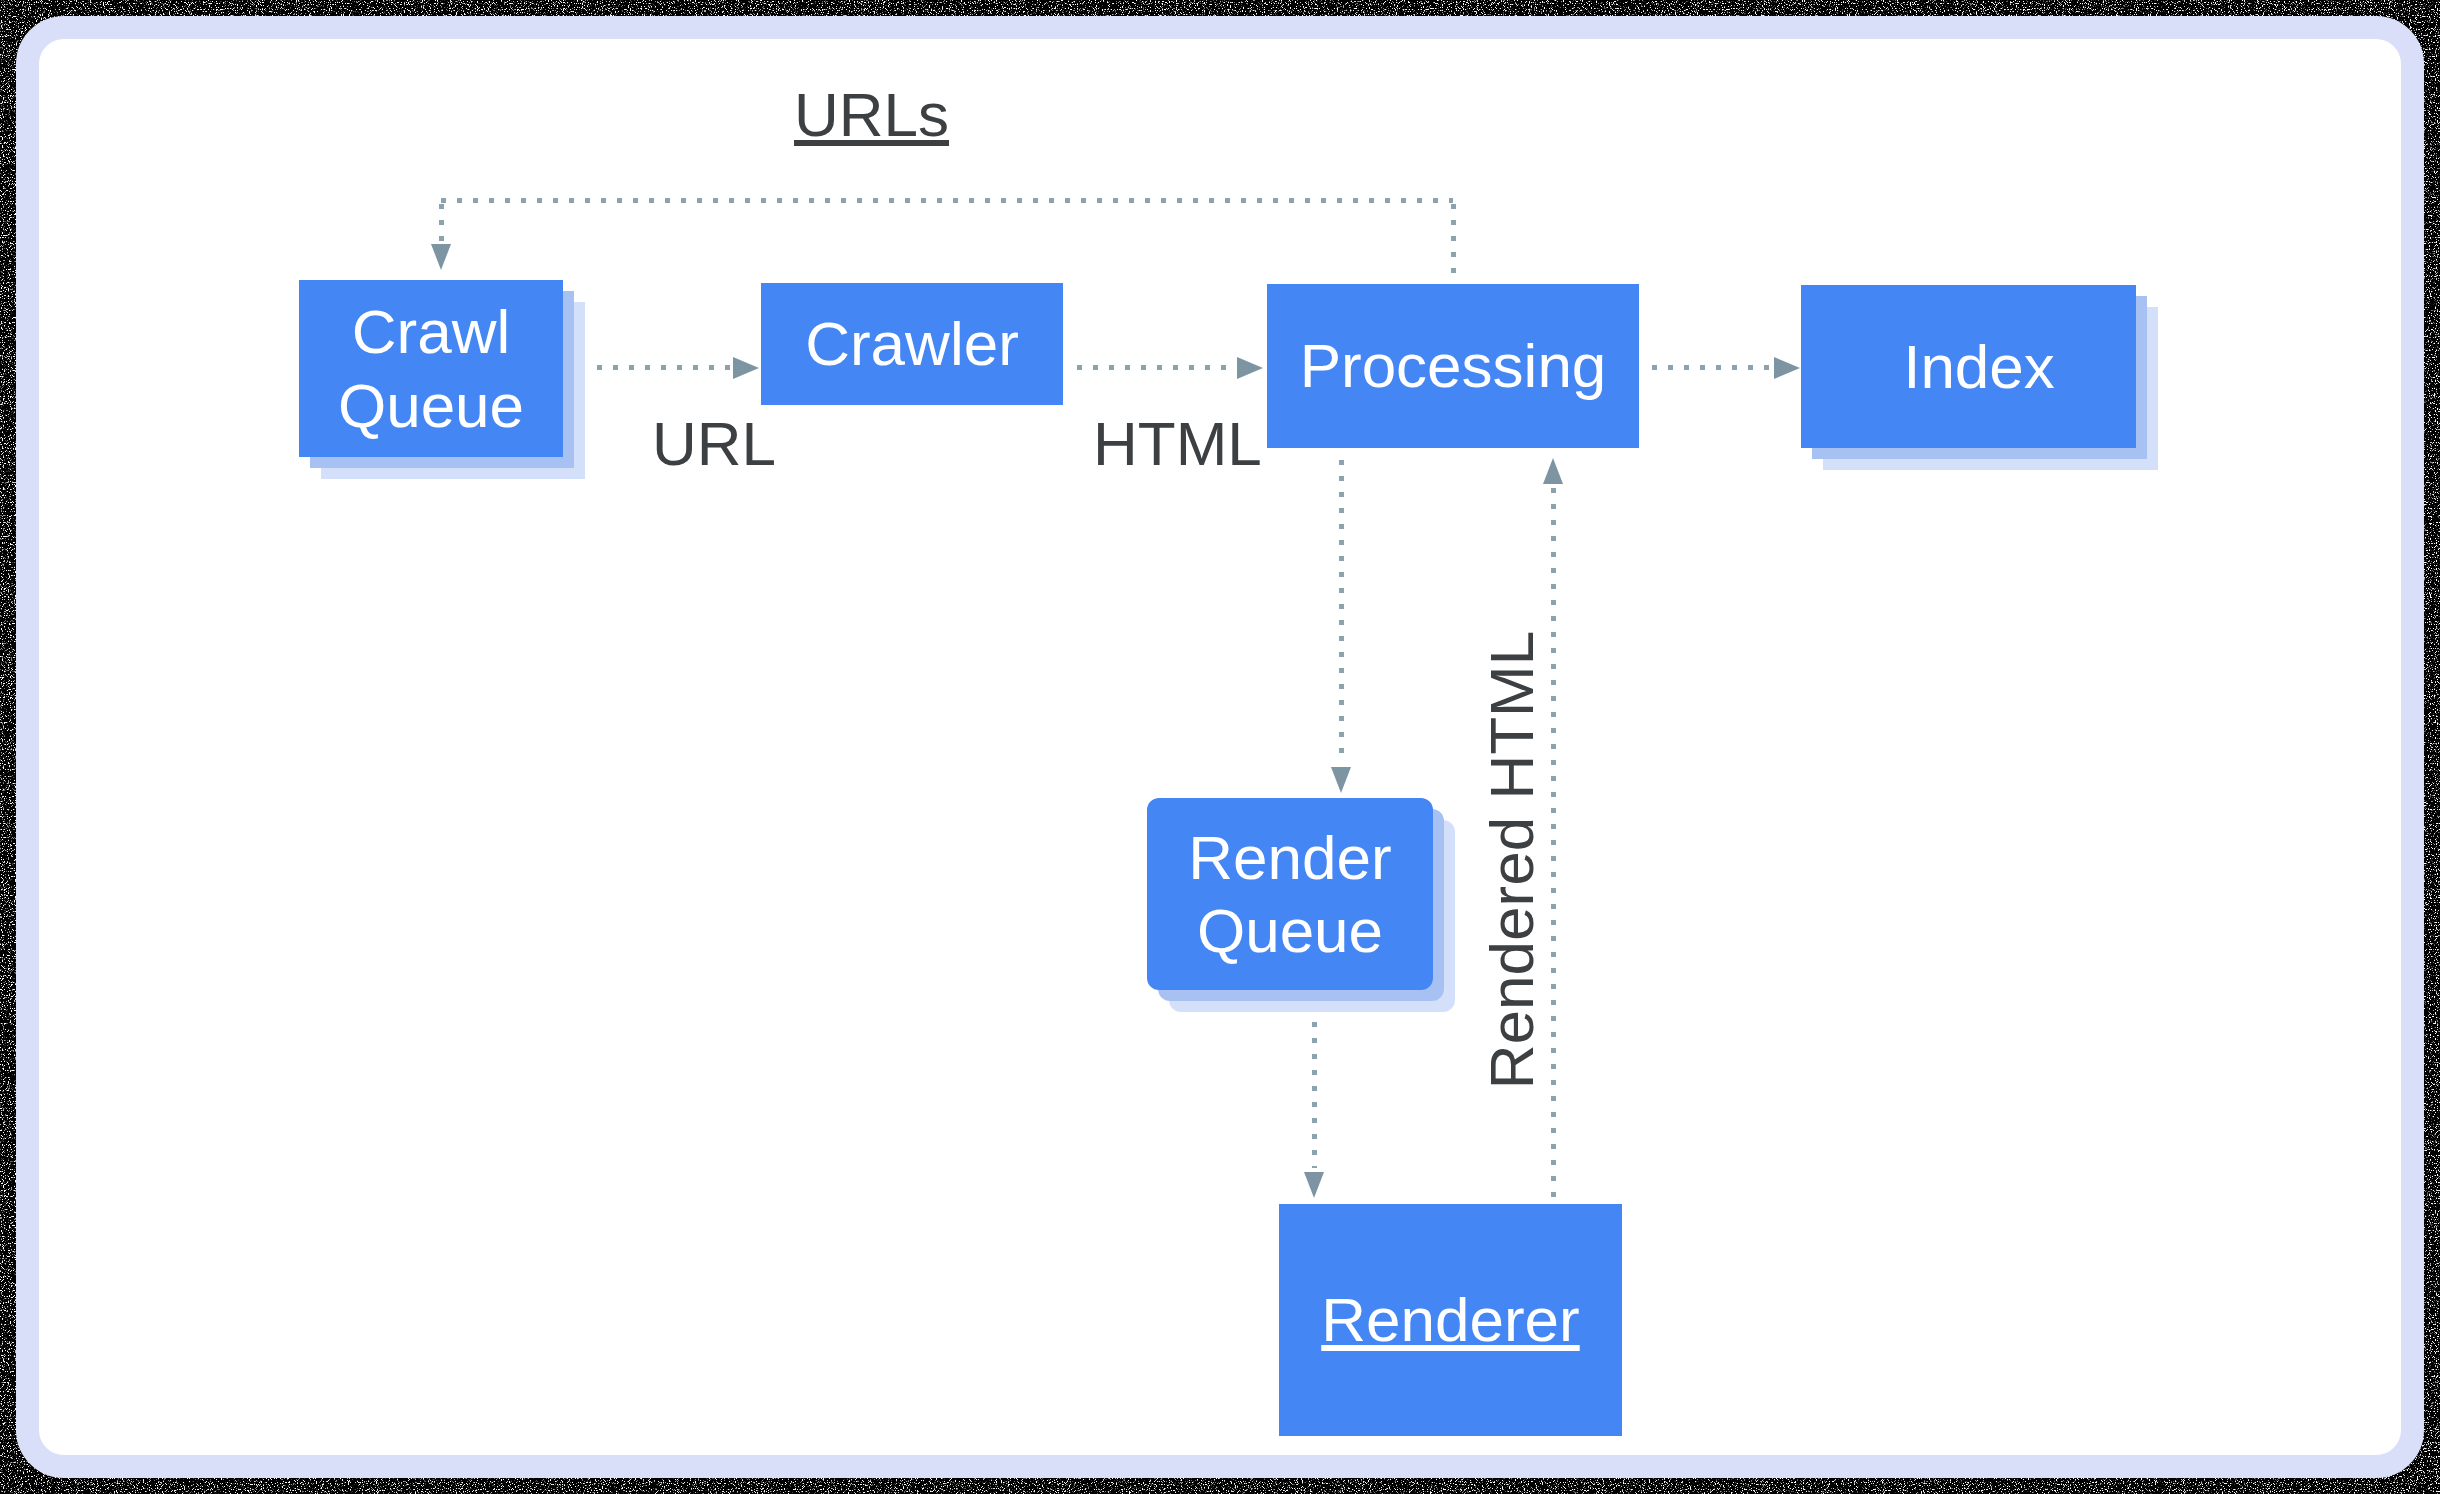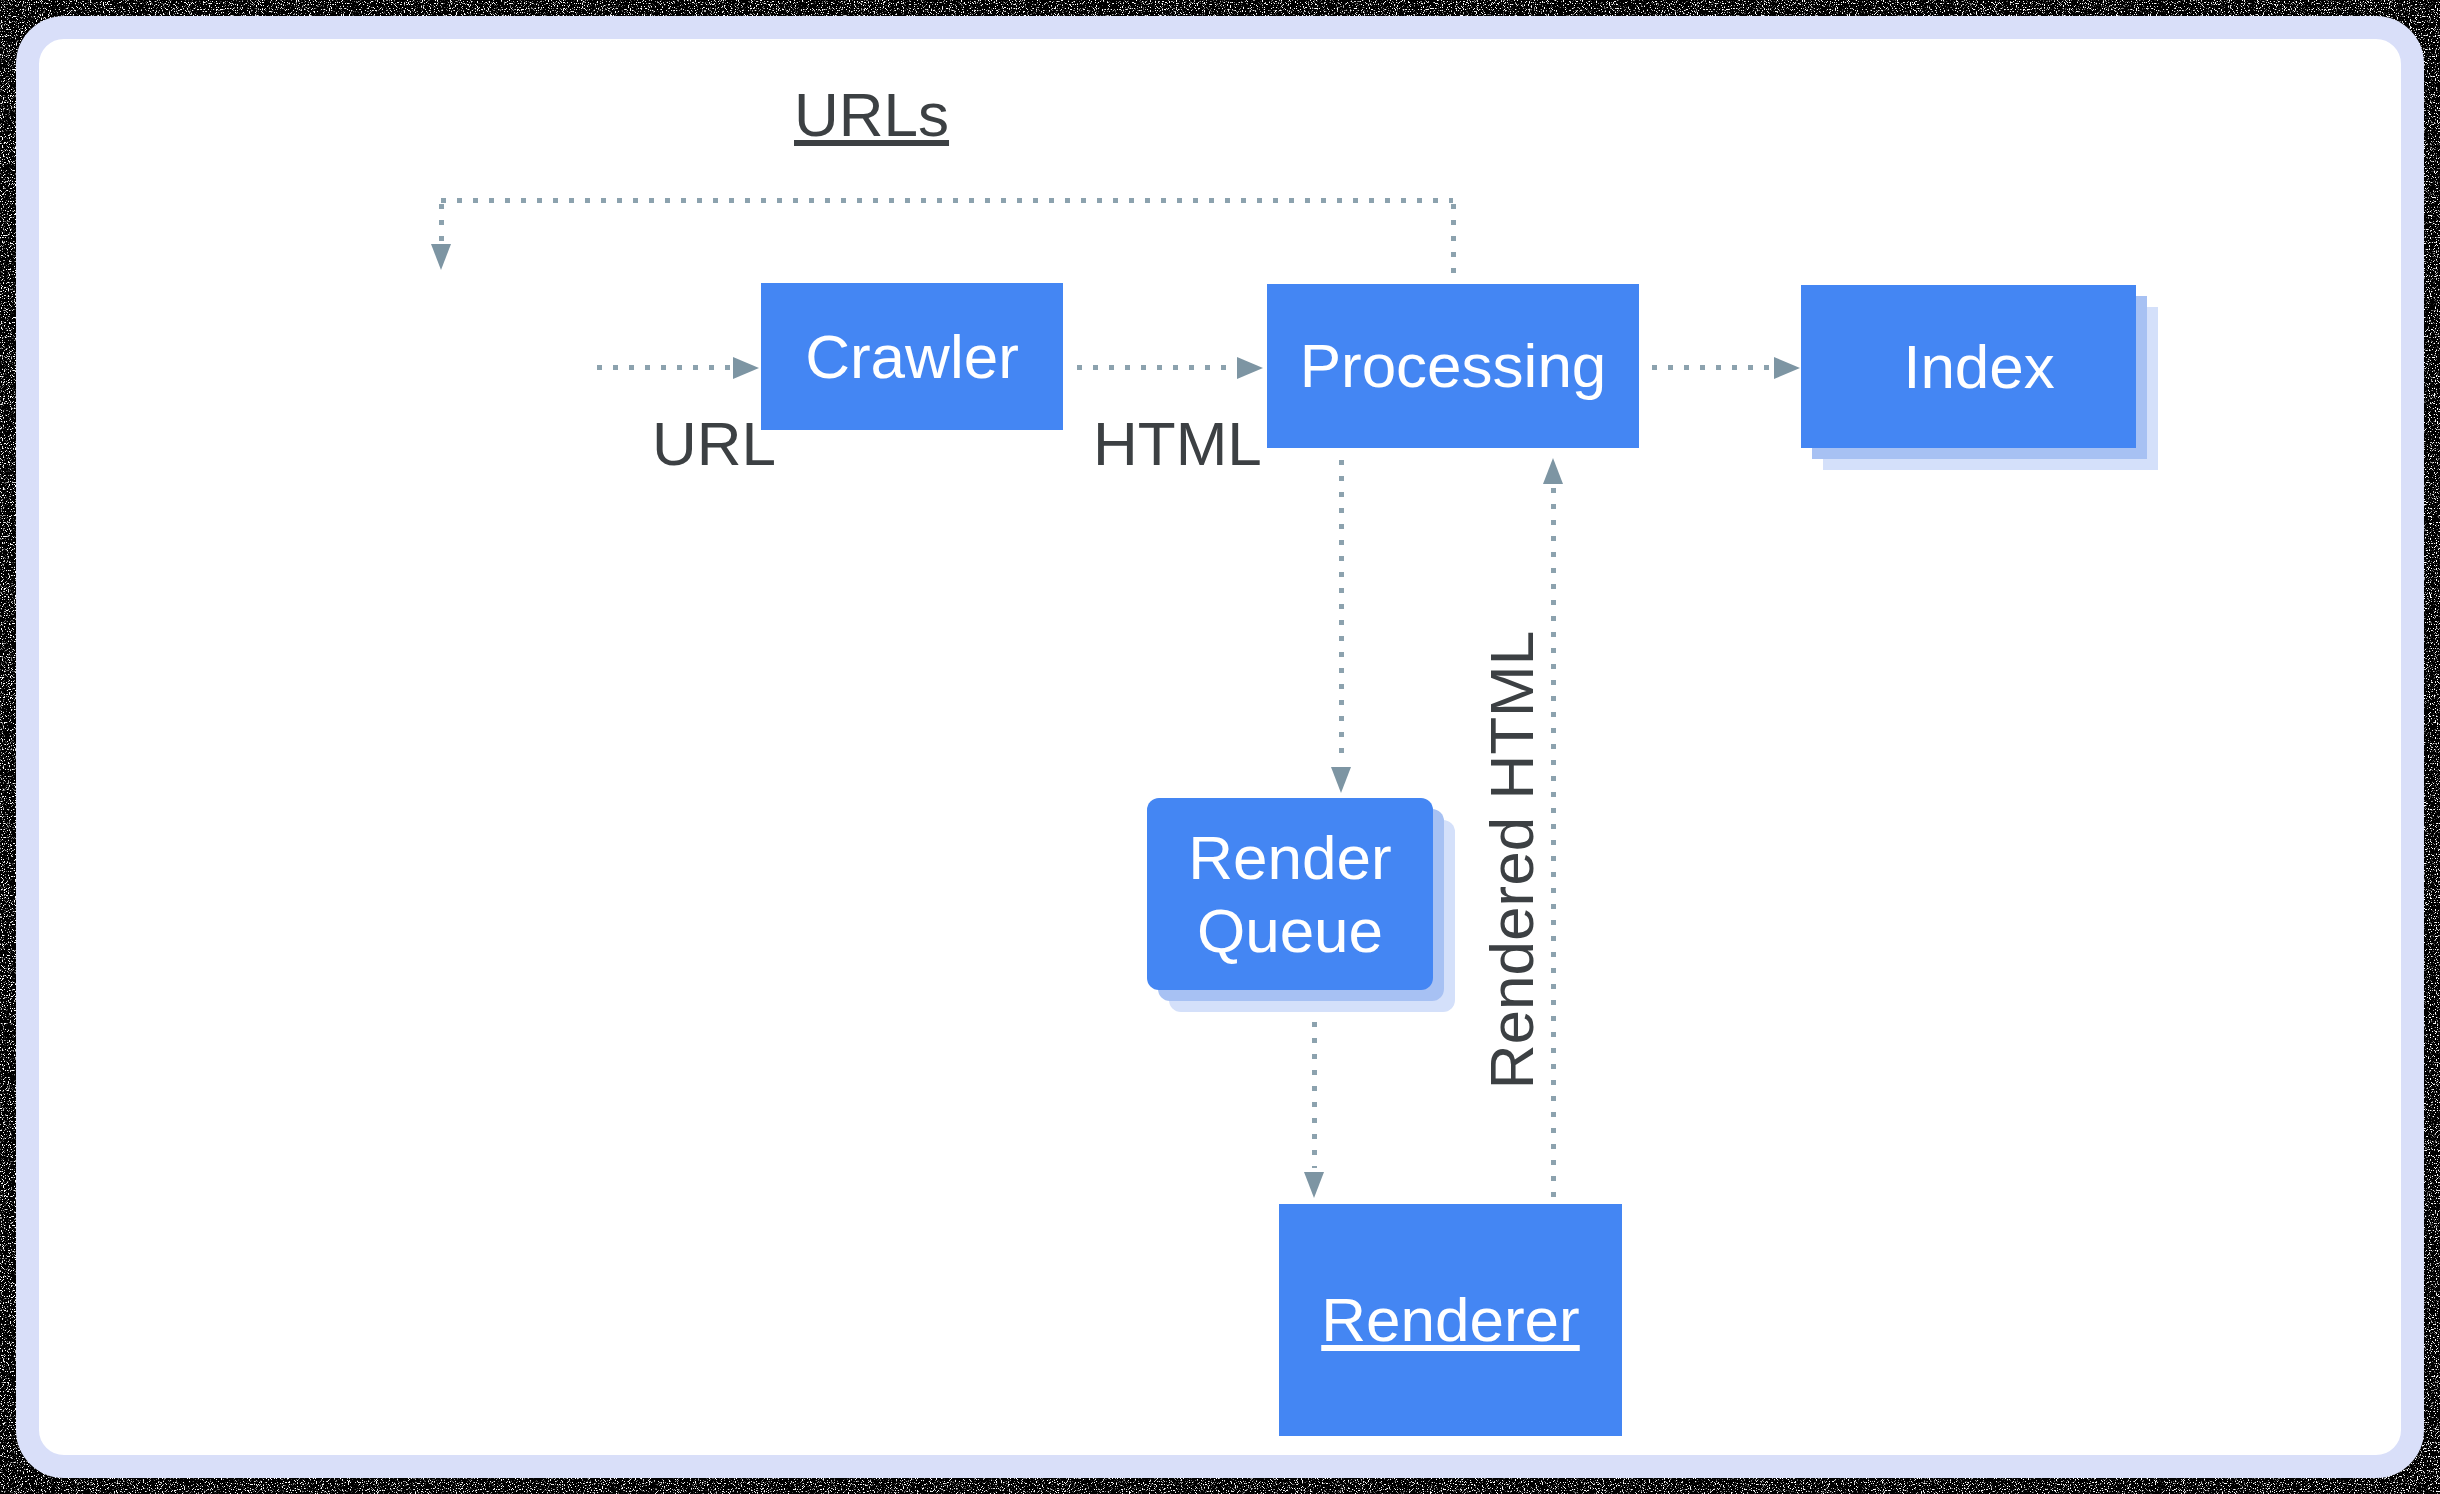--- a/index.html
+++ b/index.html
@@ -61,22 +61,25 @@
 <div class="card"></div>
 
 <div class="diagram">
 
   <div class="edge-label" style="left:794px;top:84px;text-decoration:underline;">URLs</div>
   <div class="vdots" style="left:1451px;top:204px;height:78px;"></div>
   <div class="hdots" style="left:441px;top:198px;width:1012px;"></div>
   <div class="vdots" style="left:439px;top:204px;height:40px;"></div>
   <div class="arrow down" style="left:431px;top:244px;"></div>
 
+  <div class="node stacked" style="left:299px;top:280px;width:264px;height:177px;">
+    <span>Crawl Queue</span>
+  </div>
 
-  <div class="node" style="left:761px;top:283px;width:302px;height:147px;">
+  <div class="node" style="left:761px;top:283px;width:302px;height:122px;">
     <span>Crawler</span>
   </div>
 
   <div class="node" style="left:1267px;top:284px;width:372px;height:164px;">
     <span>Processing</span>
   </div>
 
   <div class="node stacked" style="left:1801px;top:285px;width:314px;height:163px;padding-left:21px;">
     <span>Index</span>
   </div>

